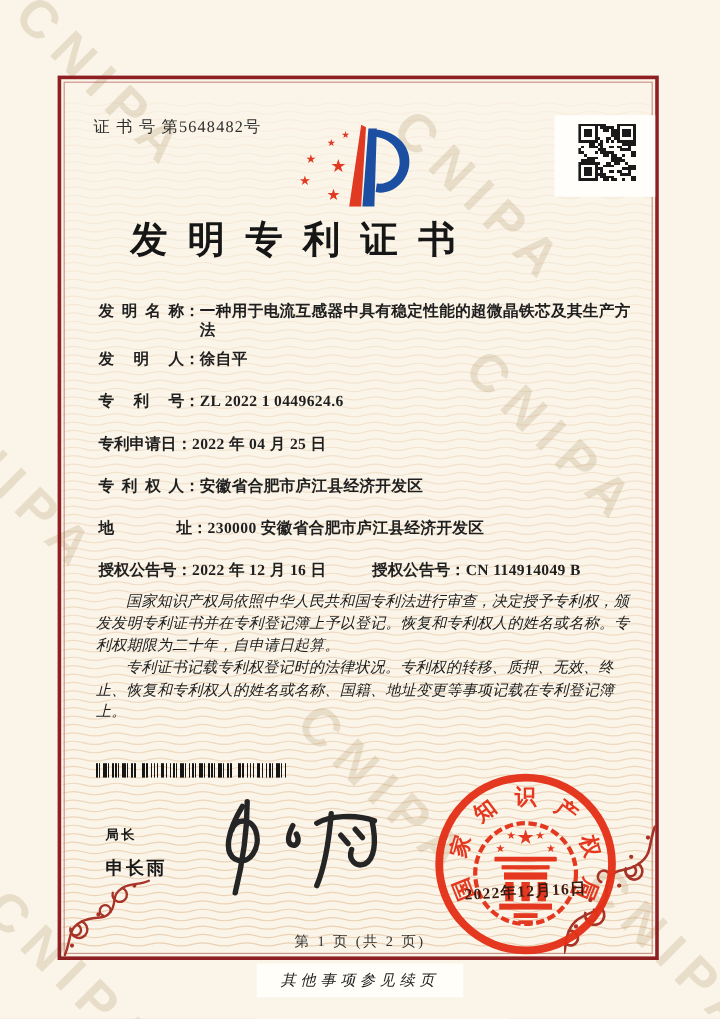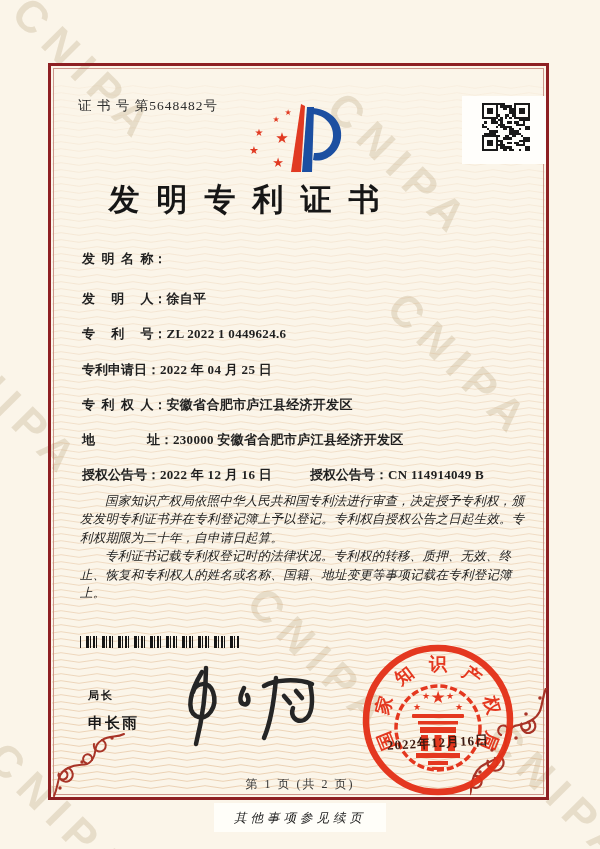--- a/index.html
+++ b/index.html
@@ -459,20 +459,21 @@
         <rect x="16" y="20" width="1" height="1" fill="#1a1a1a"></rect>
         <rect x="19" y="20" width="1" height="1" fill="#1a1a1a"></rect>
         <rect x="20" y="20" width="1" height="1" fill="#1a1a1a"></rect>
       </svg>
   </div>
 
   <div class="title">发明专利证书</div>
 
   <div class="field-row" style="top:251px">
     <span class="field-label">发  明  名  称：</span>
+    <span class="field-value">一种用于电流互感器中具有稳定性能的超微晶铁芯及其生产方法</span>
   </div>
   <div class="field-row" style="top:291px">
     <span class="field-label">发　 明　 人：</span>
     <span class="field-value">徐自平</span>
   </div>
   <div class="field-row" style="top:326px">
     <span class="field-label">专　 利　 号：</span>
     <span class="field-value">ZL 2022 1 0449624.6</span>
   </div>
   <div class="field-row" style="top:362px">
@@ -490,21 +491,21 @@
   <div class="field-row" style="top:467px">
     <span class="field-label">授权公告号：</span>
     <span class="field-value">2022 年 12 月 16 日</span>
     <span class="pair2">
       <span class="field-label">授权公告号：</span>
       <span class="field-value">CN 114914049 B</span>
     </span>
   </div>
 
   <div class="body-text">
-    <p>国家知识产权局依照中华人民共和国专利法进行审查，决定授予专利权，颁发发明专利证书并在专利登记簿上予以登记。专利权自授权公告之日起生效。专利权期限为二十年，自申请日起算。</p>
+    <p>国家知识产权局依照中华人民共和国专利法进行审查，决定授予专利权，颁发发明专利证书并在专利登记簿上予以登记。恢复和专利权人的姓名或名称。专利权期限为二十年，自申请日起算。</p>
     <p>专利证书记载专利权登记时的法律状况。专利权的转移、质押、无效、终止、恢复和专利权人的姓名或名称、国籍、地址变更等事项记载在专利登记簿上。</p>
   </div>
 
   <div class="barcode"></div>
 
   <div class="director-title">局长</div>
   <div class="director-name">申长雨</div>
   <svg class="signature" viewBox="0 0 150 92">
     <g stroke="#252525" fill="none" stroke-width="4.5" stroke-linecap="round" stroke-linejoin="round">
       <path d="M30 14 C 18 34 14 52 24 58 C 36 64 46 48 41 34 C 37 23 24 24 21 34"></path>

